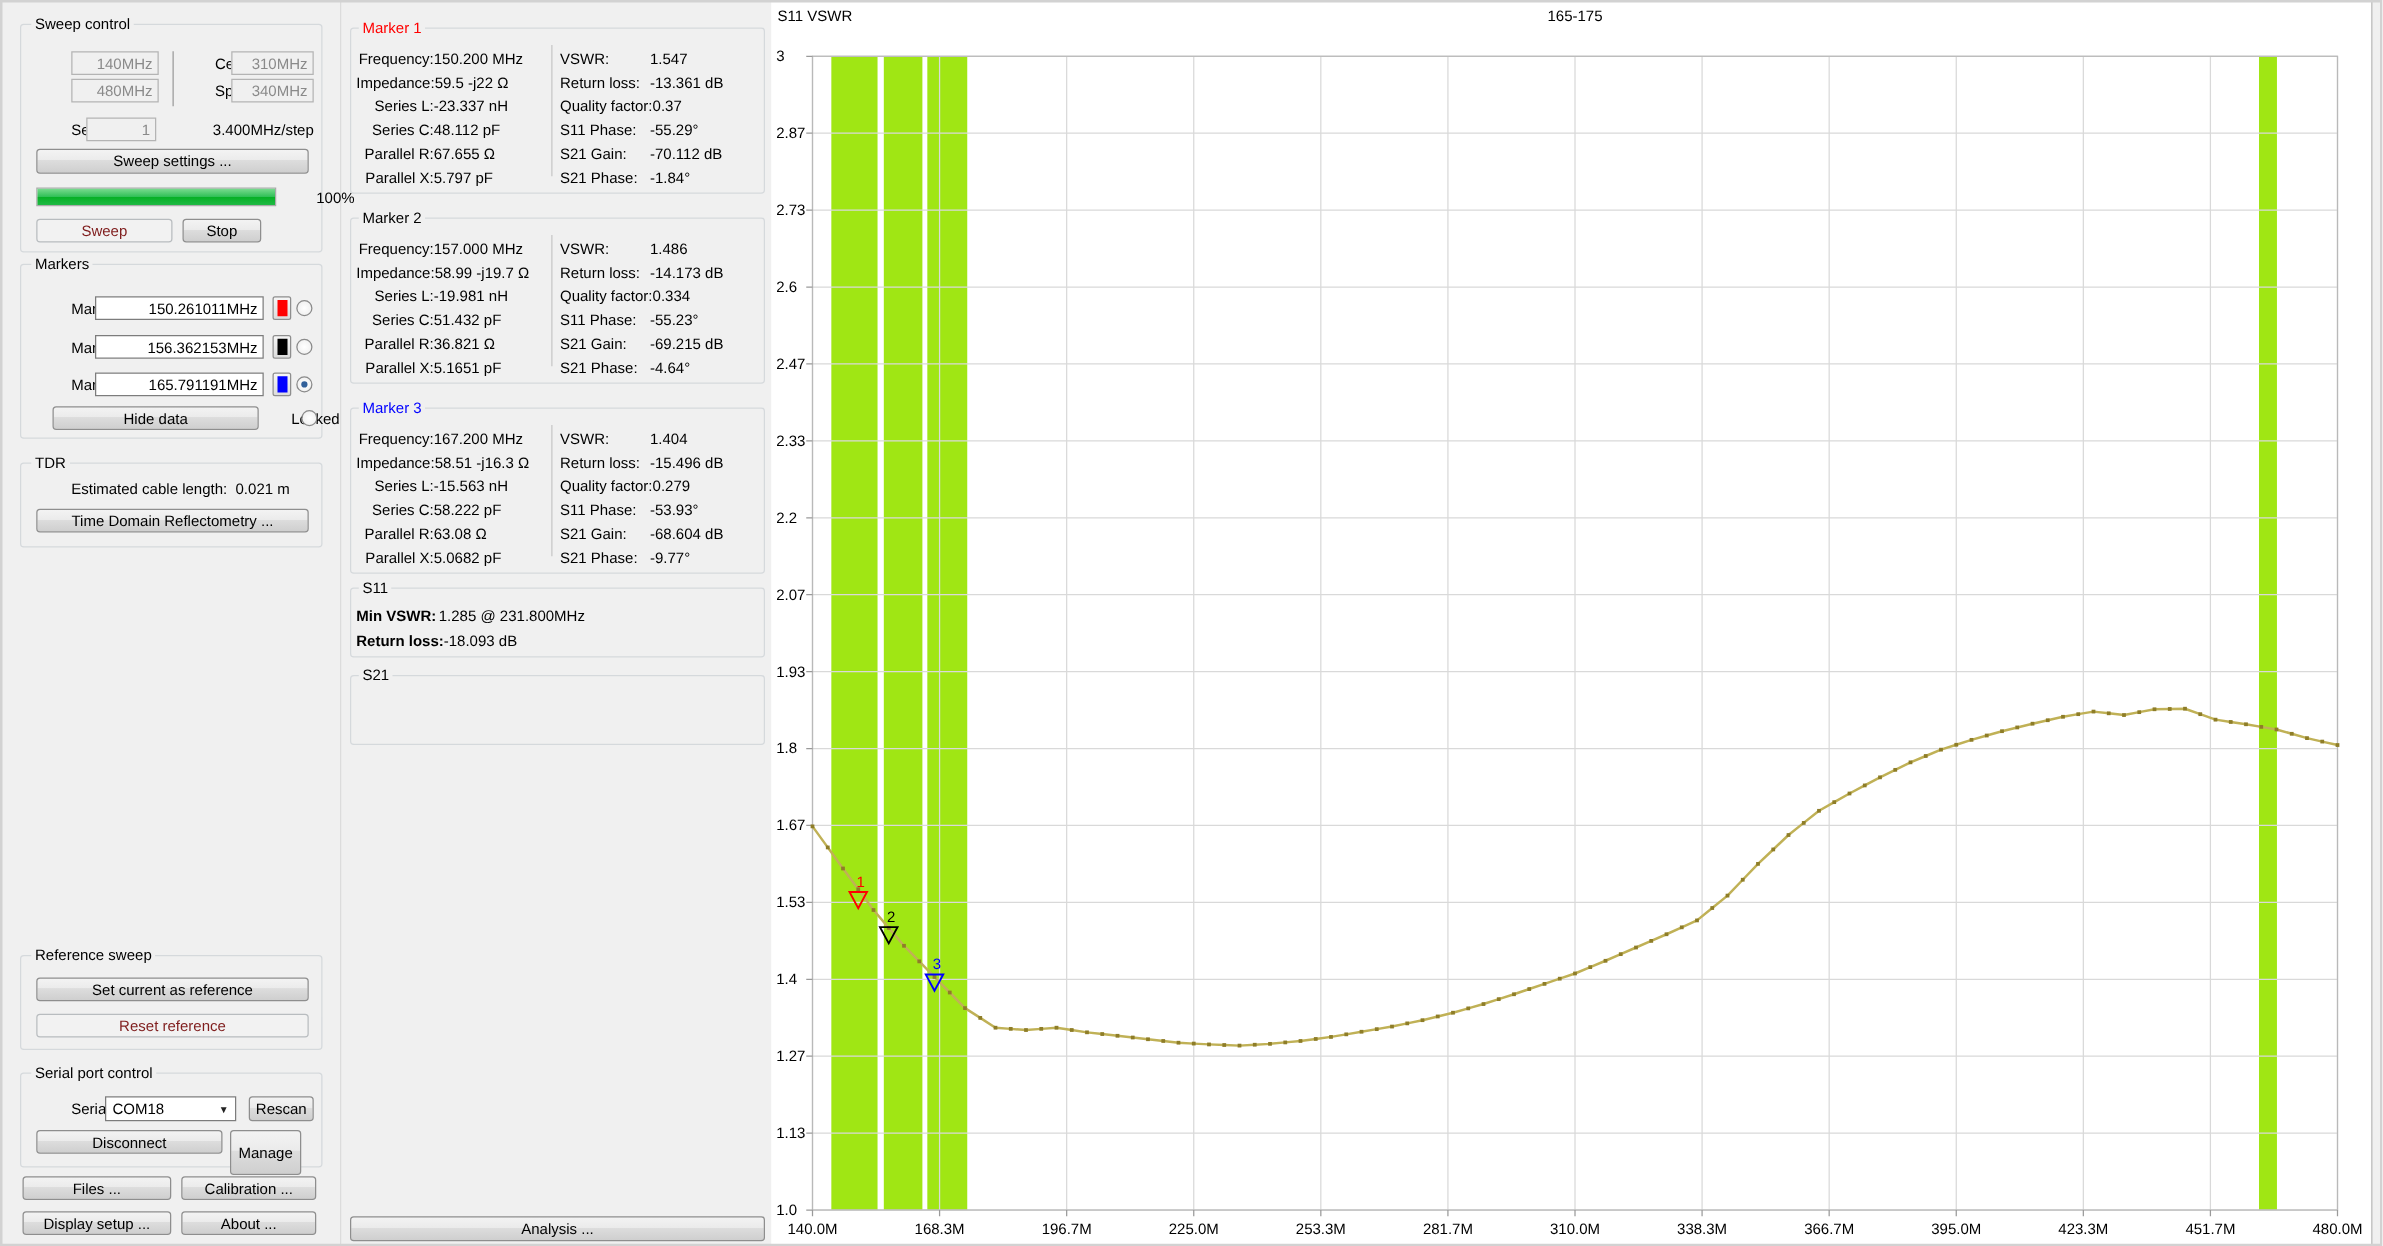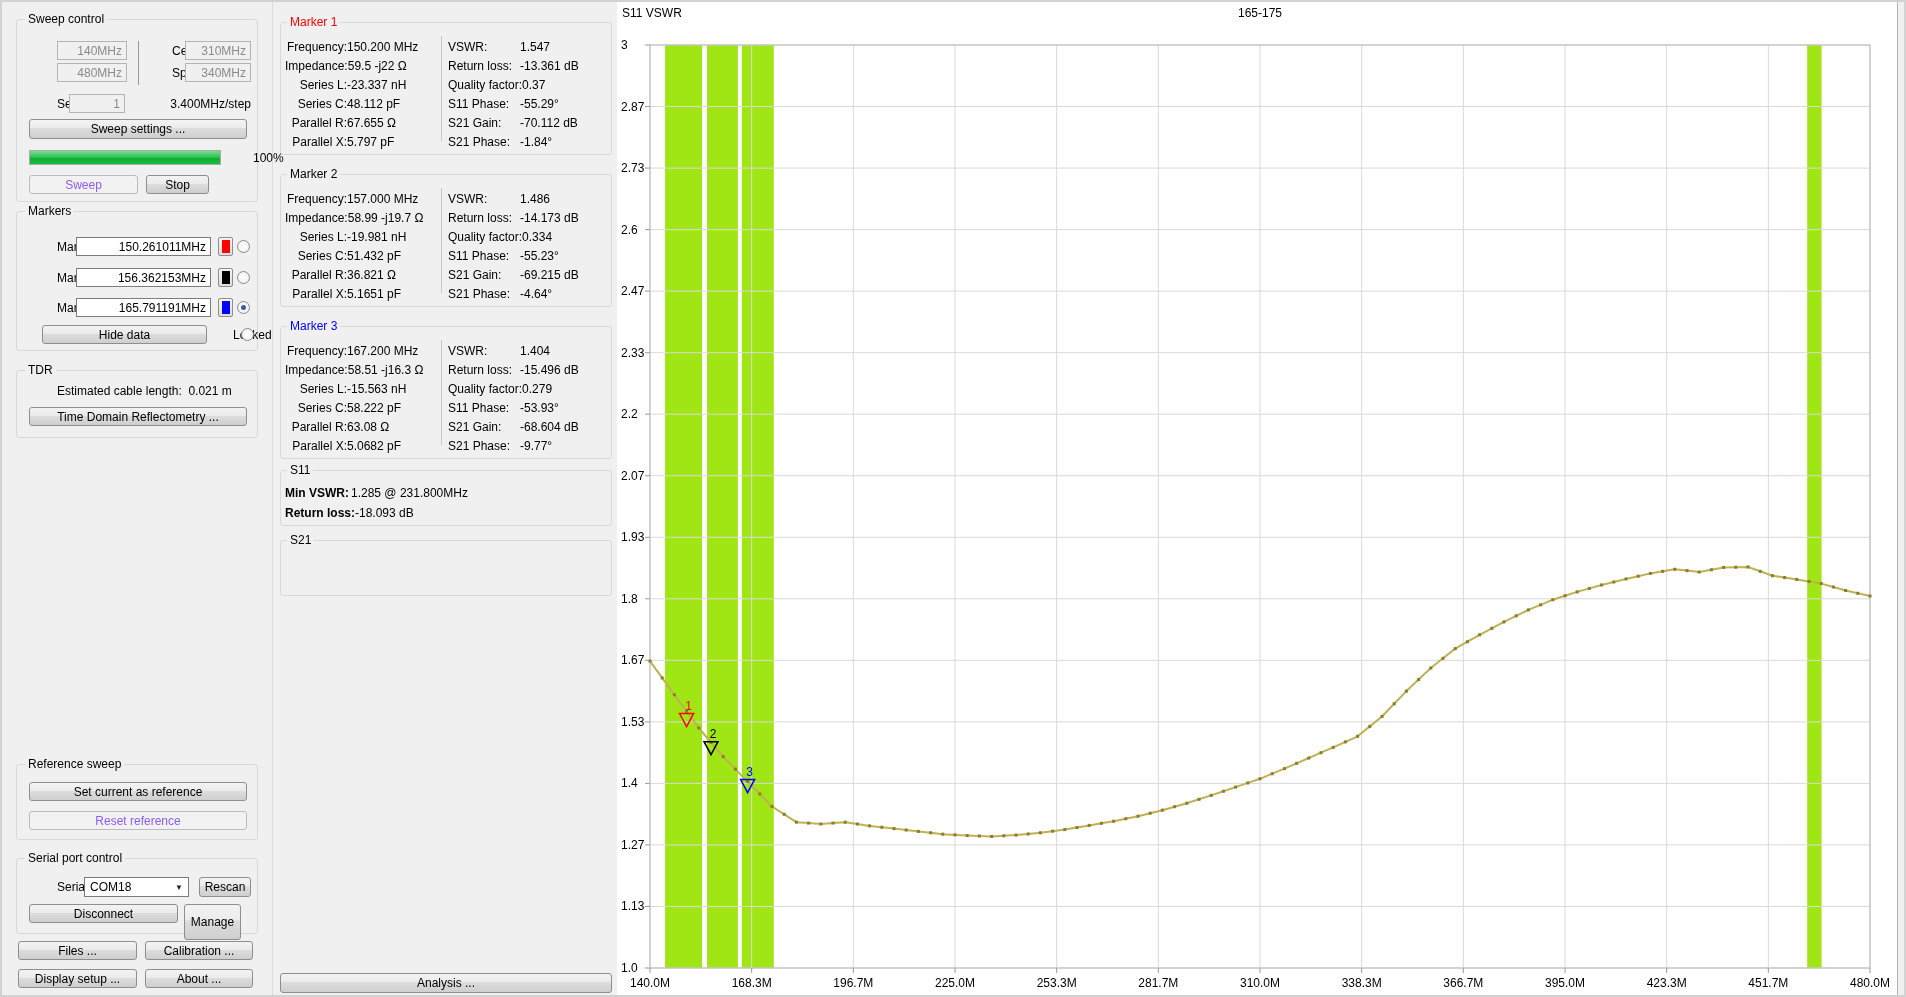--- a/index.html
+++ b/index.html
@@ -16,21 +16,21 @@
   .gtitle{position:absolute;top:-8px;left:8px;background:#f0f0f0;padding:0 3px;white-space:nowrap;}
 
   .lbl{position:absolute;white-space:nowrap;margin-left:28px;}
 
   .btn{
     position:absolute;display:flex;align-items:center;justify-content:center;
     font-family:"Liberation Sans",sans-serif;font-size:12px;color:#000;
     background:linear-gradient(#f3f3f3,#ebebeb 45%,#dddddd 46%,#cfcfcf);
     border:1px solid #8e8e8e;border-radius:3px;padding:0;white-space:nowrap;cursor:default;
   }
-  .btn.disabled{color:#8b5cf6;border-color:#b8bcbf;background:#f2f2f2;}
+  .btn.disabled{color:#7f1d1d;border-color:#b8bcbf;background:#f2f2f2;}
 
   .inputbox{
     position:absolute;background:#f0f0f0;border:1px solid #b4b4b4;
     display:flex;align-items:center;justify-content:flex-end;
     padding:0 4px;color:#8a8a8a;white-space:nowrap;box-sizing:border-box;
   }
   .inputbox.white{background:#fff;color:#000;border-color:#7c7c7c;}
 
   .vline{position:absolute;width:1px;background:#9a9a9a;}
   .progress{position:absolute;border:1px solid #aaa;background:#e6e6e6;box-sizing:border-box;}

